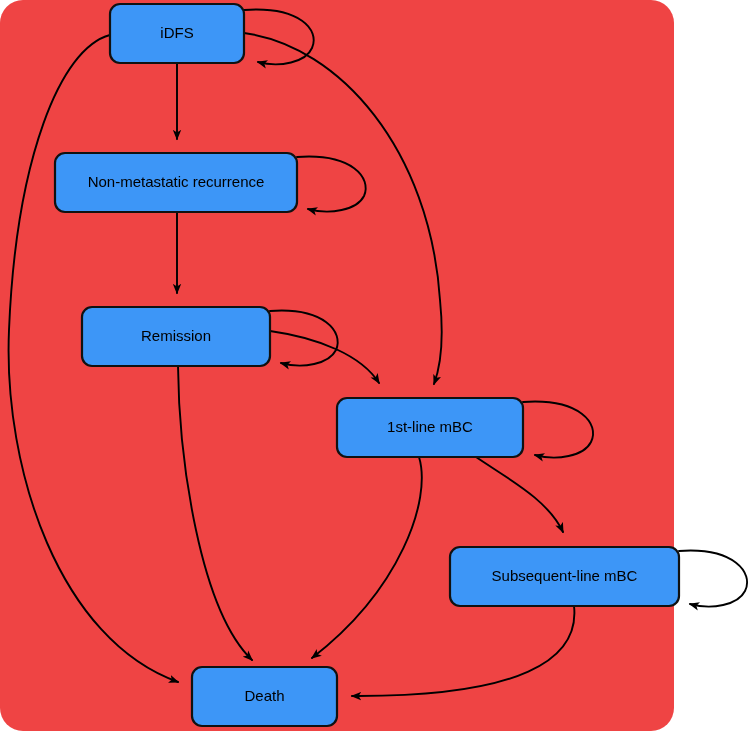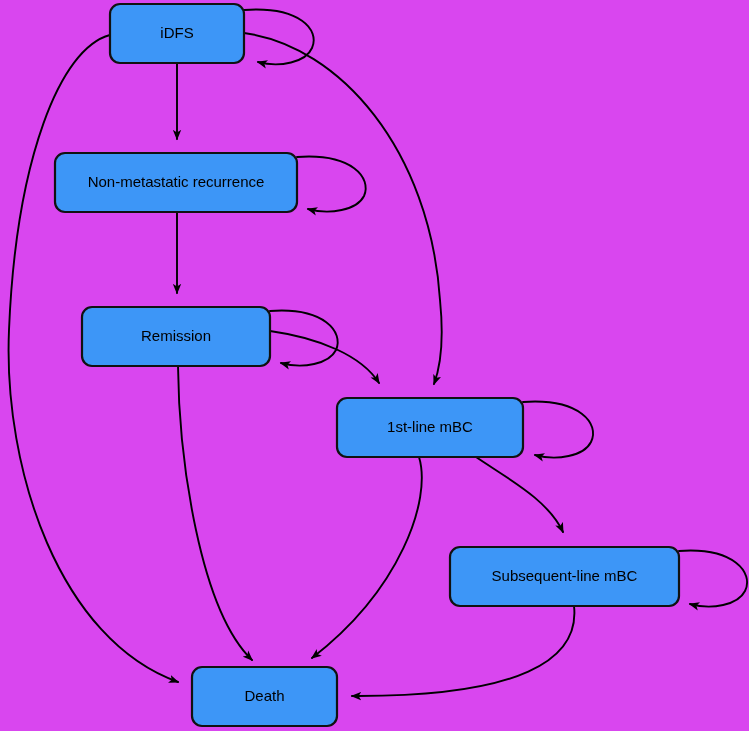--- a/index.html
+++ b/index.html
@@ -8,23 +8,24 @@
     background: #ffffff;
   }
   body {
     width: 749px;
     height: 731px;
     font-family: "Liberation Sans", sans-serif;
     overflow: hidden;
   }
   #diagram-root {
     position: relative;
-    width: 749px;
+    width: 674px;
     height: 731px;
-    background: #d946ef;
+    background: #ef4444;
+    border-radius: 23px;
   }
   svg#state-diagram {
     display: block;
     width: 749px;
     height: 731px;
   }
   .node-shape {
     stroke: #111111;
     stroke-width: 2.2;
   }

